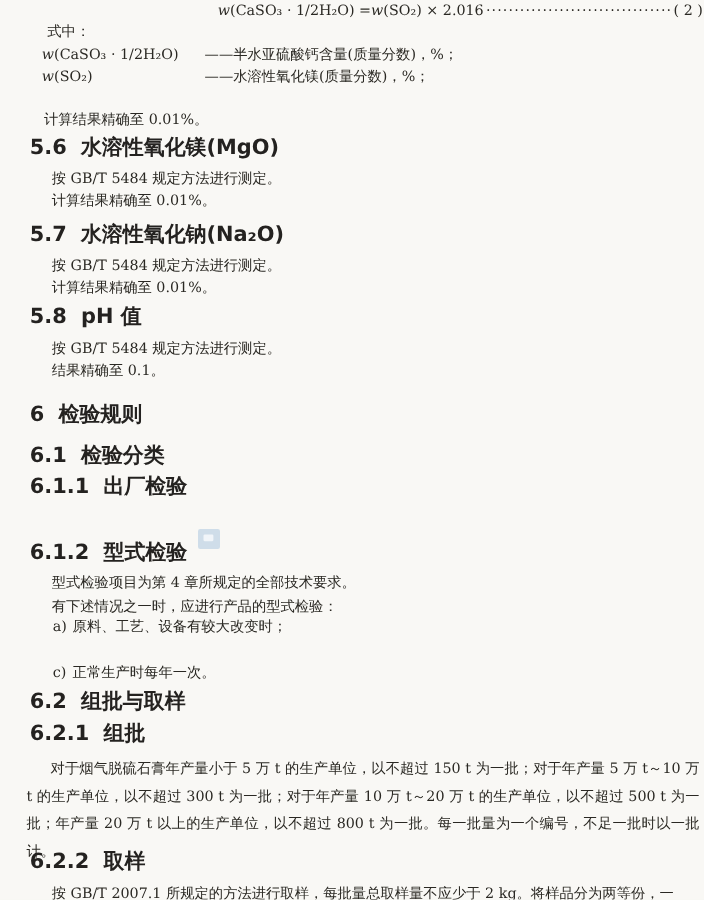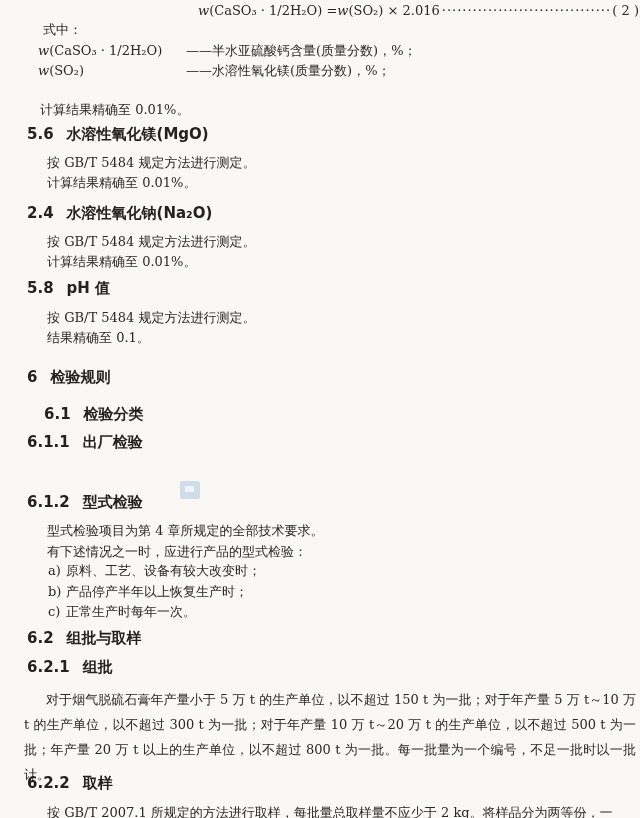--- a/index.html
+++ b/index.html
@@ -20,21 +20,21 @@
   }
   .line {
     position: absolute;
     white-space: nowrap;
     line-height: 17px;
   }
   .it { font-style: italic; }
   .heading {
     font-family: "DejaVu Sans", "Liberation Sans", sans-serif;
     font-weight: bold;
-    font-size: 15px;
+    font-size: 19px;
     color: #242220;
   }
   .hnum { display: inline-block; margin-right: 13px; }
   .formula-row {
     display: flex;
     align-items: baseline;
     width: 441px;
   }
   .formula-row .leader {
     flex: 1;
@@ -93,55 +93,52 @@
 
   <div class="line" style="left:40px; top:101px;">计算结果精确至 0.01%。</div>
 
   <div class="line heading" style="left:27px; top:126px;">
     <span class="hnum">5.6</span><span>水溶性氧化镁(MgO)</span>
   </div>
   <div class="line" style="left:47px; top:154px;">按 GB/T 5484 规定方法进行测定。</div>
   <div class="line" style="left:47px; top:174px;">计算结果精确至 0.01%。</div>
 
   <div class="line heading" style="left:27px; top:205px;">
-    <span class="hnum">2.4</span><span>水溶性氧化钠(Na₂O)</span>
+    <span class="hnum">5.7</span><span>水溶性氧化钠(Na₂O)</span>
   </div>
   <div class="line" style="left:47px; top:233px;">按 GB/T 5484 规定方法进行测定。</div>
   <div class="line" style="left:47px; top:253px;">计算结果精确至 0.01%。</div>
 
   <div class="line heading" style="left:27px; top:280px;">
     <span class="hnum">5.8</span><span>pH 值</span>
   </div>
   <div class="line" style="left:47px; top:309px;">按 GB/T 5484 规定方法进行测定。</div>
   <div class="line" style="left:47px; top:329px;text-align:right;">结果精确至 0.1。</div>
 
   <div class="line heading" style="left:27px; top:369px;">
     <span class="hnum">6</span><span>检验规则</span>
   </div>
 
-  <div class="line heading" style="left:44px; top:406px;">
+  <div class="line heading" style="left:27px; top:406px;">
     <span class="hnum">6.1</span><span>检验分类</span>
   </div>
 
   <div class="line heading" style="left:27px; top:434px;">
     <span class="hnum">6.1.1</span><span>出厂检验</span>
   </div>
 
   <div class="artifact" style="left:180px; top:481px; width:20px; height:18px; background:#cfdde9;"></div>
 
   <div class="line heading" style="left:27px; top:494px;">
     <span class="hnum">6.1.2</span><span>型式检验</span>
   </div>
   <div class="line" style="left:47px; top:522px;">型式检验项目为第 4 章所规定的全部技术要求。</div>
   <div class="line" style="left:47px; top:543px;">有下述情况之一时，应进行产品的型式检验：</div>
   <div class="line" style="left:48px; top:562px;">
     <span class="li-label">a)</span><span>原料、工艺、设备有较大改变时；</span>
-  </div>
-  <div class="line" style="left:48px; top:583px;">
-    <span class="li-label">b)</span><span>产品停产半年以上恢复生产时；</span>
   </div>
   <div class="line" style="left:48px; top:603px;">
     <span class="li-label">c)</span><span>正常生产时每年一次。</span>
   </div>
 
   <div class="line heading" style="left:27px; top:630px;">
     <span class="hnum">6.2</span><span>组批与取样</span>
   </div>
 
   <div class="line heading" style="left:27px; top:659px;">

